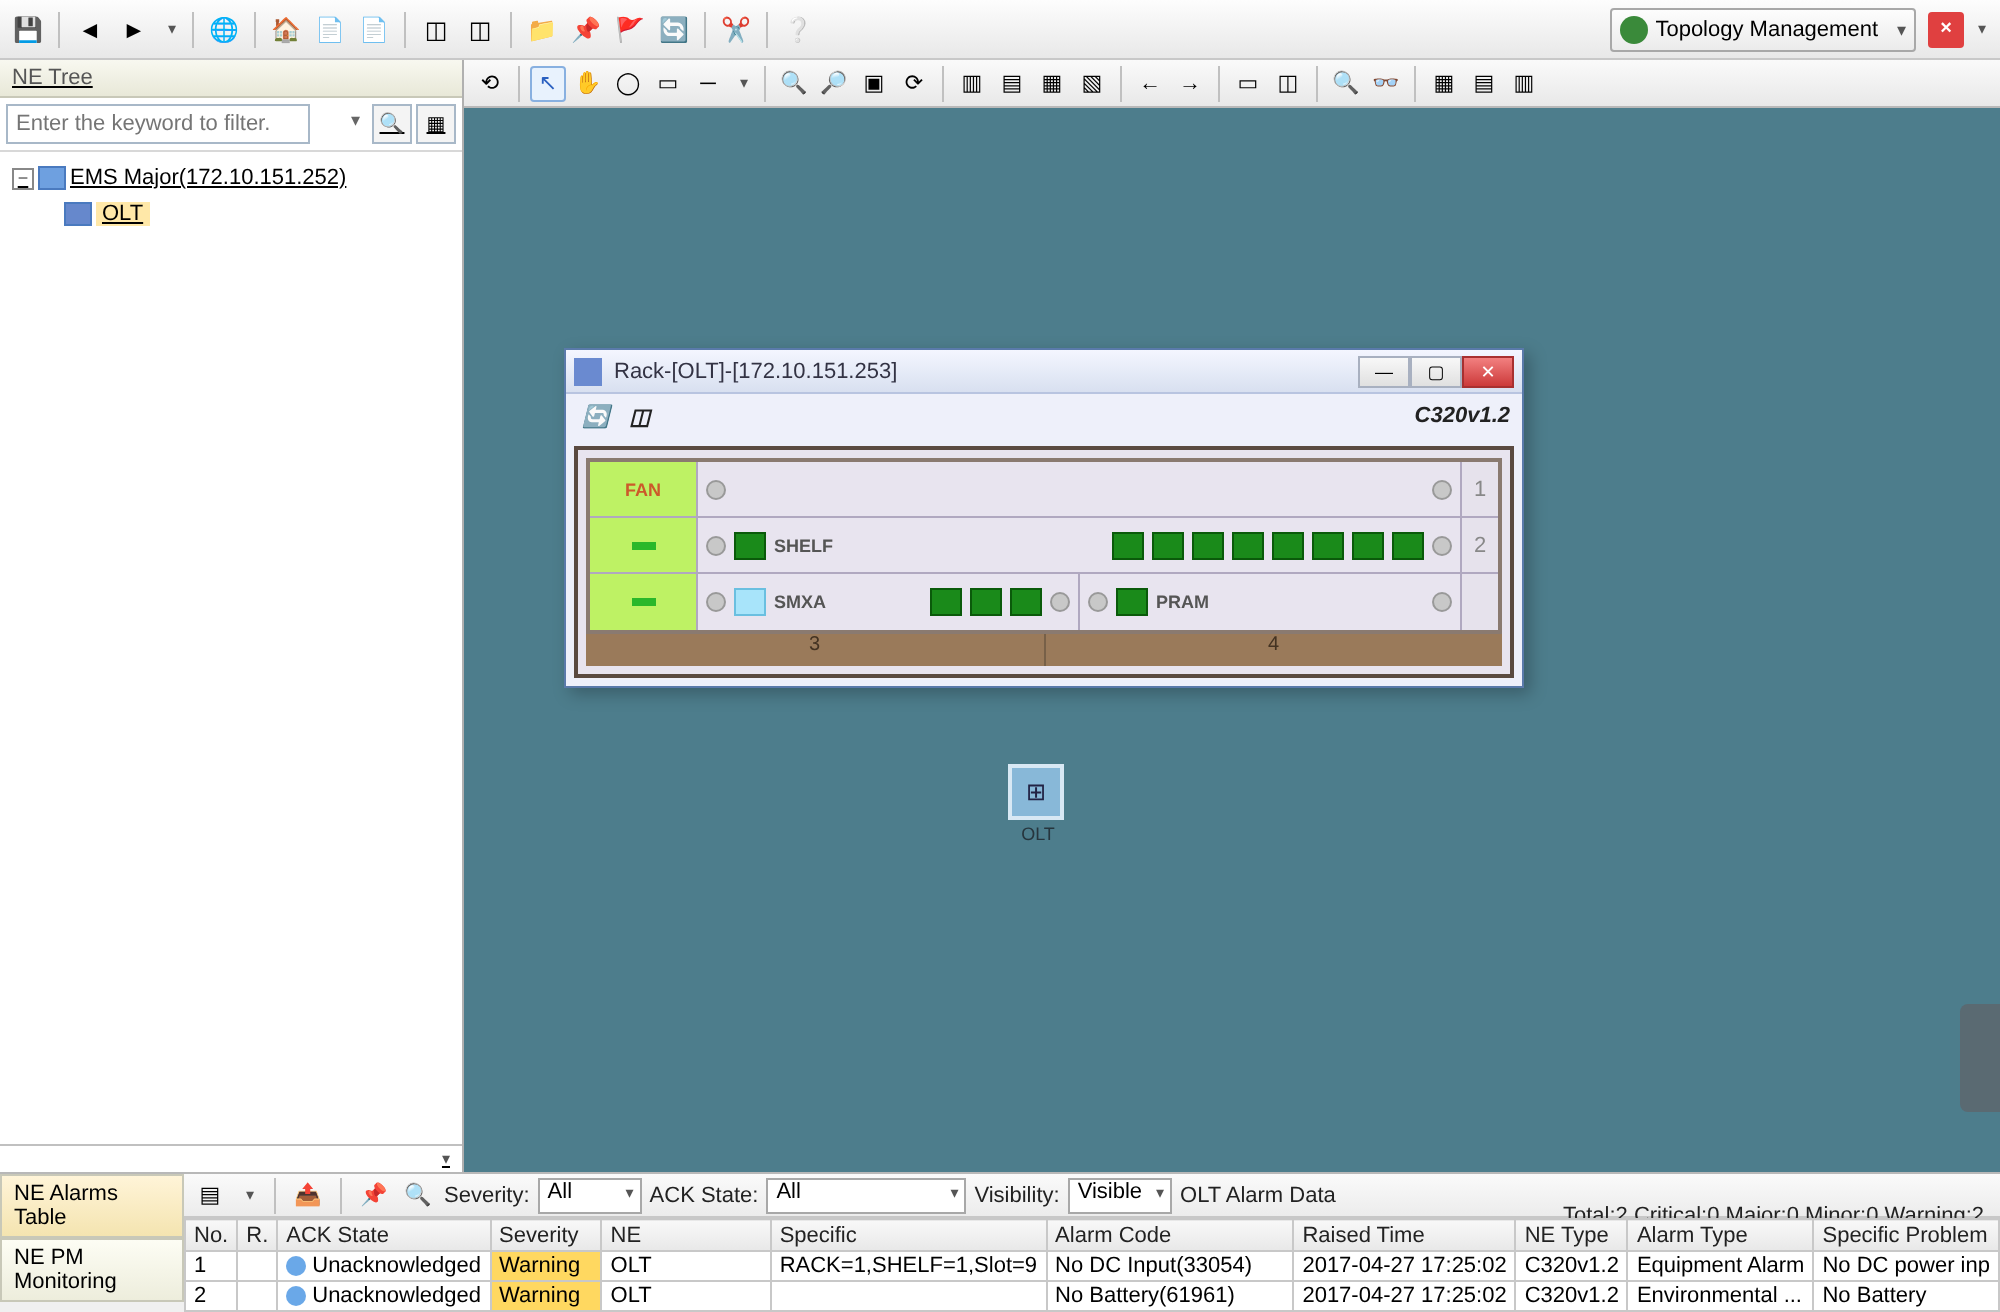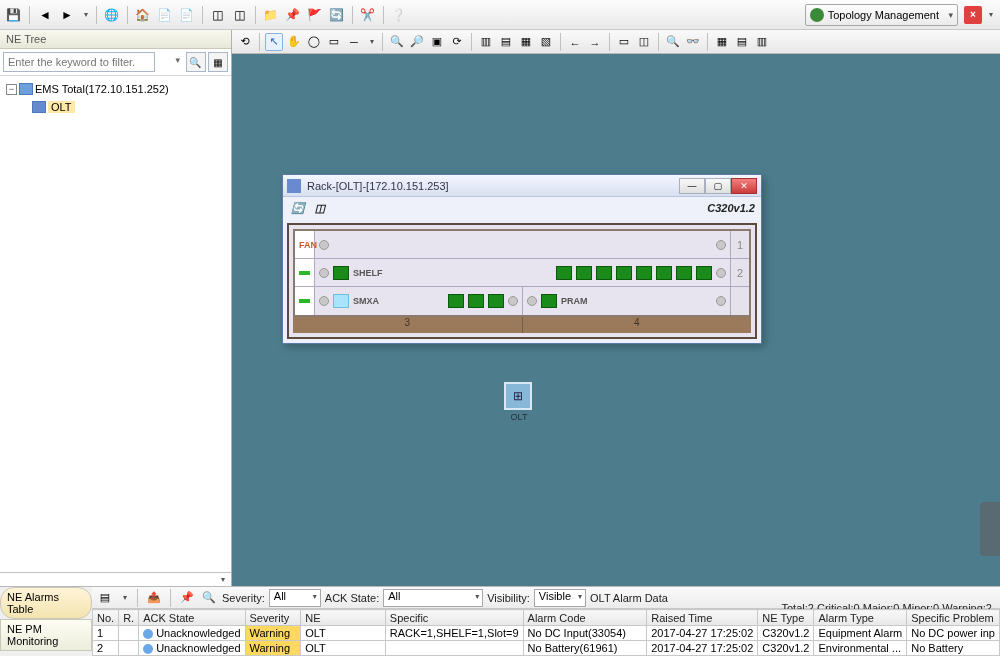--- a/index.html
+++ b/index.html
@@ -9,21 +9,21 @@
 .top-toolbar { height: 30px; background: linear-gradient(#fdfdfd,#e8e8e8); border-bottom: 1px solid #c8c8c8; display:flex; align-items:center; padding:0 4px; gap:2px; }
 .tbtn { width:20px; height:20px; border:1px solid transparent; border-radius:2px; display:flex; align-items:center; justify-content:center; font-size:12px; cursor:pointer; }
 .sep { width:1px; height:18px; background:#c0c0c0; margin:0 3px; }
 .topo-combo { margin-left:auto; height:22px; background:linear-gradient(#fdfdfd,#ebebeb); border:1px solid #a8a8a8; border-radius:2px; padding:0 18px 0 22px; display:flex; align-items:center; position:relative; cursor:pointer; }
 .topo-combo::before { content:""; position:absolute; left:4px; width:14px; height:14px; background:#3a8a3a; border-radius:50%; }
 .topo-combo::after { content:"▾"; position:absolute; right:4px; font-size:9px; color:#555; }
 .red-x { width:18px; height:18px; background:#e04040; color:#fff; display:flex; align-items:center; justify-content:center; margin-left:4px; border-radius:2px; font-size:10px; font-weight:bold; }
 .tiny-dd { width:10px; height:18px; display:flex; align-items:center; justify-content:center; color:#555; font-size:8px; margin-left:2px; }
 
 
-.main-split { height: calc(100% - 30px - 70px); display:flex; }
+.main-split { height: calc(100% - 30px - 70px); display:flex;text-decoration:underline; }
 
 
 .left-panel { width:232px; background:#fff; border-right:1px solid #b0b0b0; display:flex; flex-direction:column; }
 .left-title { background:linear-gradient(#f8f8f0,#e8e8d8); padding:3px 6px; border-bottom:1px solid #c8c8b8; color:#555; }
 .filter-row { display:flex; gap:2px; padding:3px; border-bottom:1px solid #d8d8d8; }
 .filter-input { flex:1; height:20px; border:1px solid #a8b8c8; padding:0 4px; color:#888; background:#fff; position:relative; }
 .filter-input-wrapper { flex:1; position:relative; }
 .filter-input-wrapper::after { content:"▾"; position:absolute; right:4px; top:3px; font-size:9px; color:#666; pointer-events:none; }
 .sqbtn { width:20px; height:20px; border:1px solid #a8b8c8; background:#f4f4f4; display:flex; align-items:center; justify-content:center; cursor:pointer; font-size:10px; }
 .tree { flex:1; padding:4px; overflow:auto; font-size:11px; }
@@ -51,21 +51,21 @@
 .win-btn { width:26px; height:16px; border:1px solid #a8b0c0; background:linear-gradient(#f8f8f8,#e0e0e0); display:flex; align-items:center; justify-content:center; font-size:9px; cursor:pointer; }
 .win-btn.close { background:linear-gradient(#f28080,#cc3a3a); color:#fff; border-color:#a83030; }
 .rack-sub { height:22px; display:flex; align-items:center; padding:0 6px; gap:4px; font-weight:bold; color:#222; font-style:italic; font-size:14px; }
 .rack-sub .spacer { margin-left:auto; }
 .rack-body { margin:4px; border:2px solid #5a4a40; background:#e8e4ef; padding:4px; position:relative; }
 .rack-grid { border:2px solid #8a7a70; background:#e8e4ef; }
 .rack-row { display:flex; height:28px; border-bottom:1px solid #b0a8c0; }
 .rack-row:last-child { border-bottom:none; }
 .cell { border-right:1px solid #b0a8c0; display:flex; align-items:center; padding:0 4px; gap:4px; }
 .cell:last-child { border-right:none; }
-.cell.fan { width:20px; background:#ffffff; }
+.cell.fan { width:54px; background:#bef264; justify-content:center; }
 .cell.num { width:18px; background:#e6e2ec; justify-content:center; color:#888; }
 .cell.main { flex:1; }
 .fan-label { font-size:9px; font-weight:bold; color:#cc5a2a; }
 .green-bar { width:12px; height:4px; background:#2ab82a; }
 .stat-dot { width:10px; height:10px; border-radius:50%; background:#c8c8c8; border:1px solid #999; }
 .card-label { font-size:9px; font-weight:bold; color:#555; }
 .port { width:16px; height:14px; background:#1a8a1a; border:1px solid #0a5a0a; }
 .port.light { background:#a8e4fa; border-color:#6abfe0; }
 .rack-bottom { height:16px; background:#9a7a5a; display:flex; }
 .rack-bottom div { flex:1; text-align:center; color:#443322; font-size:10px; border-right:1px solid #776048; }
@@ -76,21 +76,21 @@
 .dev-node .box { width:28px; height:28px; background:#88b8d8; border:2px solid #d8e8f4; display:flex; align-items:center; justify-content:center; color:#224; font-size:12px; }
 .dev-node .lbl { font-size:9px; color:#26353d; margin-top:2px; }
 
 
 .right-stub { position:absolute; right:0; bottom:30px; width:20px; height:54px; background:#5a6a72; border-radius:4px 0 0 4px; }
 
 
 .bottom-area { height:70px; background:#f0f0f0; border-top:1px solid #b8b8b8; display:flex; }
 .bottom-tabs { width:92px; display:flex; flex-direction:column; }
 .btab { padding:3px 6px; border:1px solid #c8c8b8; background:linear-gradient(#fdfdf4,#ededdc); cursor:pointer; }
-.btab.active { background:linear-gradient(#fff4d8,#f4e4b0);border-radius:14px; }
+.btab.active { background:linear-gradient(#fff4d8,#f4e4b0); }
 .bottom-main { flex:1; display:flex; flex-direction:column; }
 .filter-bar { height:22px; display:flex; align-items:center; gap:4px; padding:0 4px; background:linear-gradient(#fafafa,#ececec); border-bottom:1px solid #c8c8c8; }
 .minisel { height:18px; border:1px solid #a8a8a8; background:#fff; padding:0 14px 0 4px; font-size:11px; position:relative; min-width:52px; }
 .minisel::after { content:"▾"; position:absolute; right:3px; top:2px; font-size:8px; color:#555; }
 .fb-label { color:#222; }
 .summary { margin-left:auto; padding-right:4px; color:#222;margin-top:20px; }
 .alarm-table { flex:1; overflow:hidden; }
 .alarm-table table { width:100%; border-collapse:collapse; font-size:11px; }
 .alarm-table th, .alarm-table td { border:1px solid #c8c8c8; padding:1px 4px; text-align:left; background:#fff; white-space:nowrap; overflow:hidden; }
 .alarm-table th { background:linear-gradient(#f8f8f8,#e8e8e8); height:16px; color:#222; font-weight:normal; }
@@ -140,21 +140,21 @@
       <div class="filter-input-wrapper">
         <input class="filter-input" placeholder="Enter the keyword to filter." style="">
       </div>
       <div class="sqbtn">🔍</div>
       <div class="sqbtn">▦</div>
     </div>
     <div class="tree">
       <div class="tree-row">
         <span class="tree-toggle">−</span>
         <span class="tree-icon"></span>
-        <span class="tree-label">EMS Total(172.10.151.252)</span>
+        <span class="tree-label">EMS Major(172.10.151.252)</span>
       </div>
       <div class="tree-row indent1">
         <span class="tree-icon olt"></span>
         <span class="tree-label sel">OLT</span>
       </div>
     </div>
     <div class="left-dd">▾</div>
   </div>
 
   <div class="right-area">

